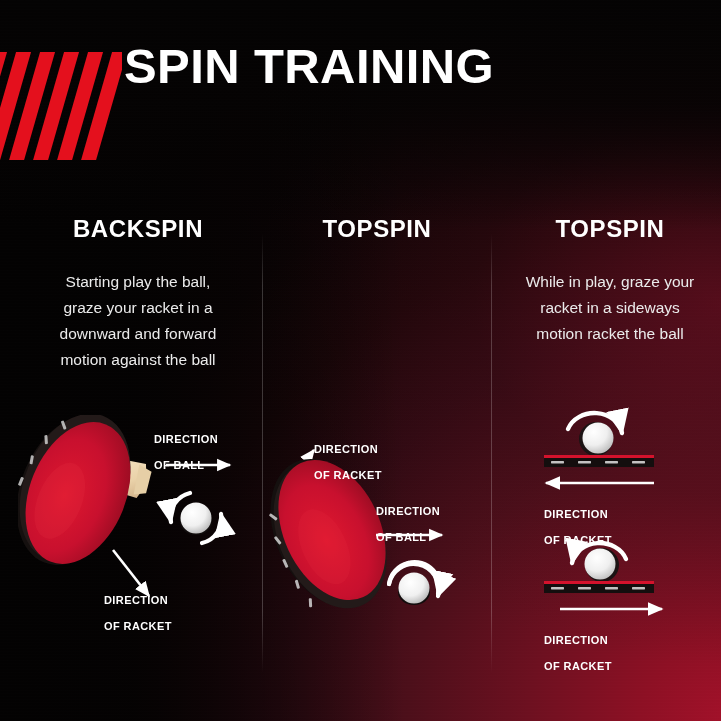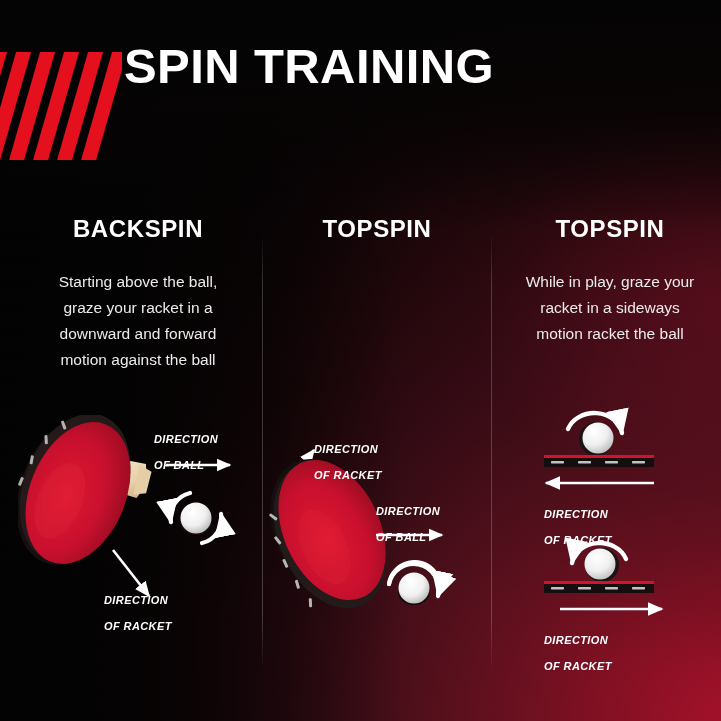--- a/index.html
+++ b/index.html
@@ -135,21 +135,21 @@
   .col-body {
     color: #ebebeb;
     font-size: 15.5px;
     font-weight: 400;
     line-height: 26px;
     text-align: center;
     margin: 26px auto 0;
   }
 
   
-  .diagram { position: absolute; font-style: italic; }
+  .diagram { position: absolute; }
   .dir-label {
     position: absolute;
     color: #ffffff;
     font-size: 11px;
     font-weight: bold;
     line-height: 13px;
     letter-spacing: 0.4px;
     white-space: pre-line;
   }
   .dir-label.center { text-align: center; }
@@ -180,21 +180,21 @@
     </div>
   </div>
 
   <div class="columns">
 
     <div class="divider" style="left:258px"></div>
     <div class="divider" style="left:487px"></div>
 
     <div class="col" style="left:14px; width:240px;">
       <div class="col-head">BACKSPIN</div>
-      <div class="col-body" style="width:186px;">Starting above the ball, graze your racket in a downward and forward motion against the ball</div>
+      <div class="col-body" style="width:186px;">Starting play the ball, graze your racket in a downward and forward motion against the ball</div>
 
       <div class="diagram" style="left:0px; top:200px; width:240px; height:230px;">
         <svg width="240" height="230" viewBox="0 0 240 230">
           <defs>
             <radialGradient id="bsRed" cx="45%" cy="38%" r="72%">
               <stop offset="0%" stop-color="#e0182f"></stop>
               <stop offset="55%" stop-color="#c8102e"></stop>
               <stop offset="100%" stop-color="#8e0b1f"></stop>
             </radialGradient>
             <linearGradient id="bsHandle" x1="0" y1="0" x2="1" y2="1">

